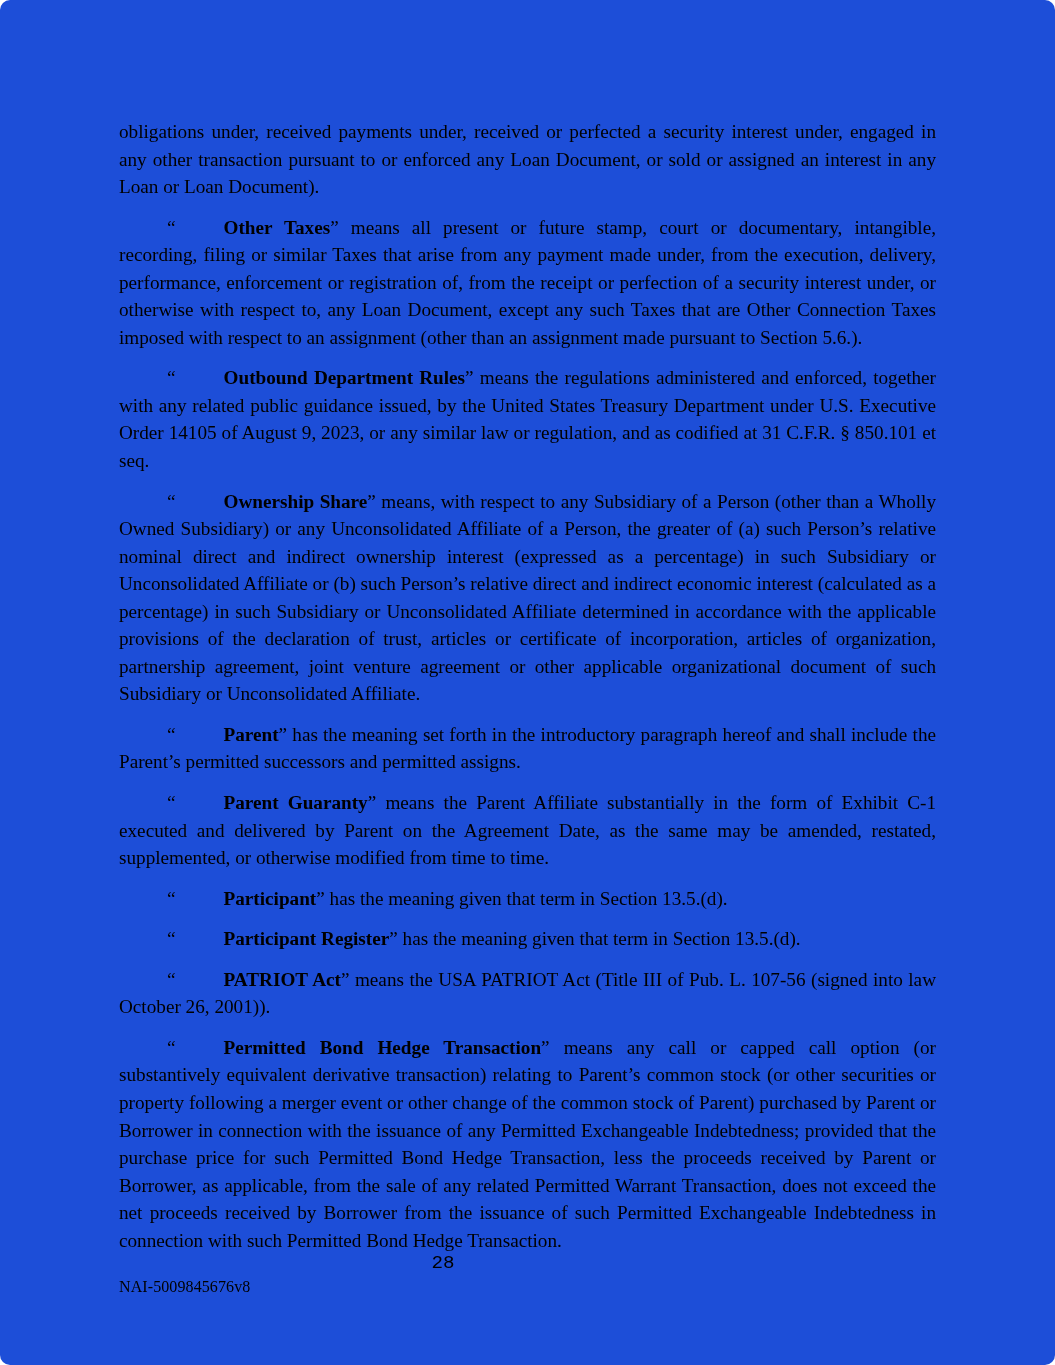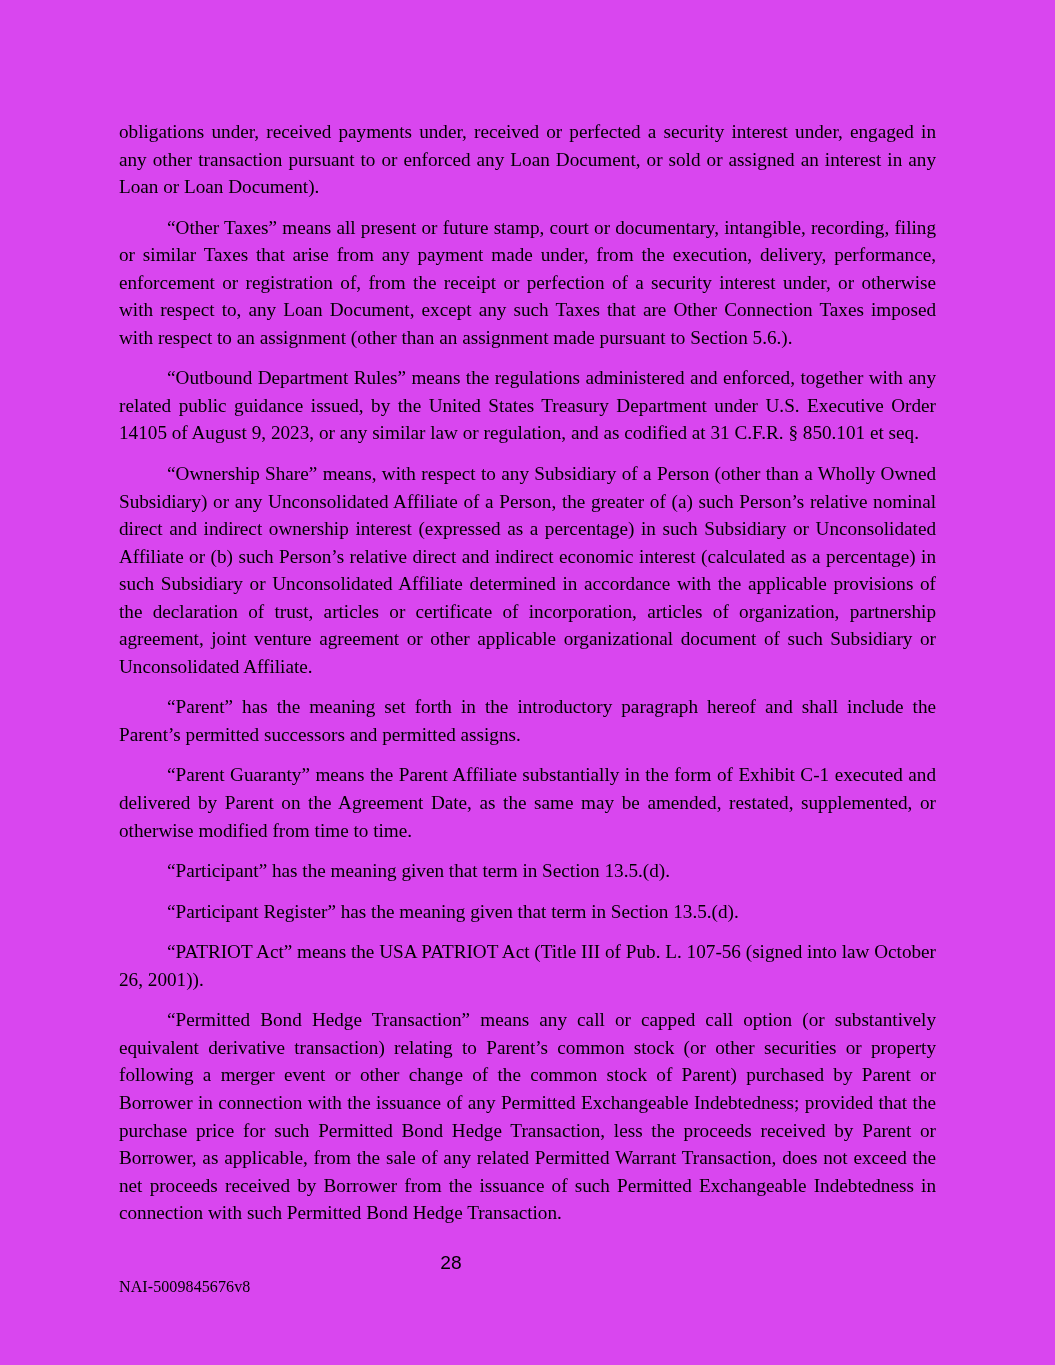--- a/index.html
+++ b/index.html
@@ -4,24 +4,25 @@
 <style>
   html, body {
     margin: 0;
     padding: 0;
     background: #ffffff;
   }
   .page {
     width: 1055px;
     height: 1365px;
     position: relative;
-    background: #d946ef;
+    background: #1d4ed8;
     font-family: "Liberation Serif", serif;
     color: #000000;
     box-sizing: border-box;
+    border-radius: 10px;
   }
   .content {
     position: absolute;
     left: 119px;
     top: 118px;
     width: 817px;
   }
   p.para {
     margin: 0 0 13px 0;
     font-size: 19.2px;
@@ -29,31 +30,30 @@
     text-align: justify;
     text-justify: inter-word;
     hyphens: none;
   }
   p.para.indent {
     text-indent: 48px;
   }
   p.para:last-child {
     margin-bottom: 0;
   }
-  .b { font-weight: normal; }
+  .b { font-weight: bold; margin-left: 48px; }
   .u { }
   .page-number {
     position: absolute;
     top: 1252px;
     left: 0;
     width: 886px;
     text-align: center;
-    font-family: Liberation Sans, sans-serif;
+    font-family: Liberation Mono, monospace;
     font-size: 19.2px;
-    padding-left: 8px;
   }
   .footer-ref {
     position: absolute;
     left: 119px;
     top: 1278px;
     font-family: Liberation Serif, serif;
     font-size: 16px;
     letter-spacing: 0.1px;
   }
 </style>

